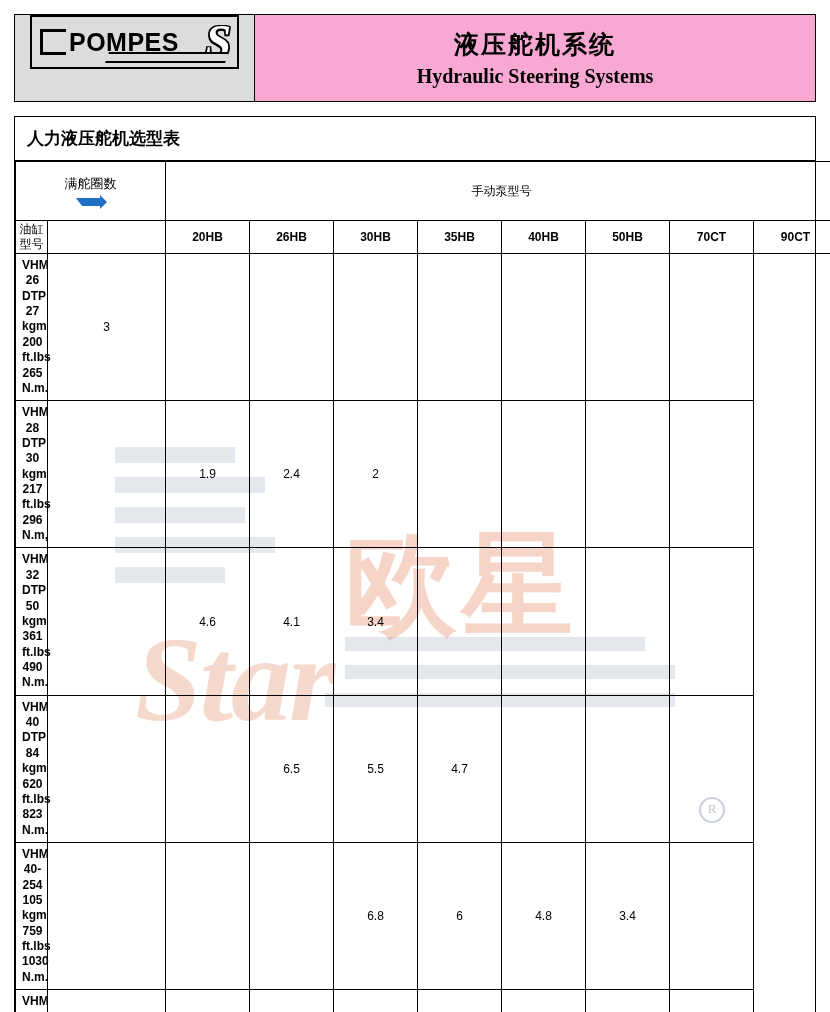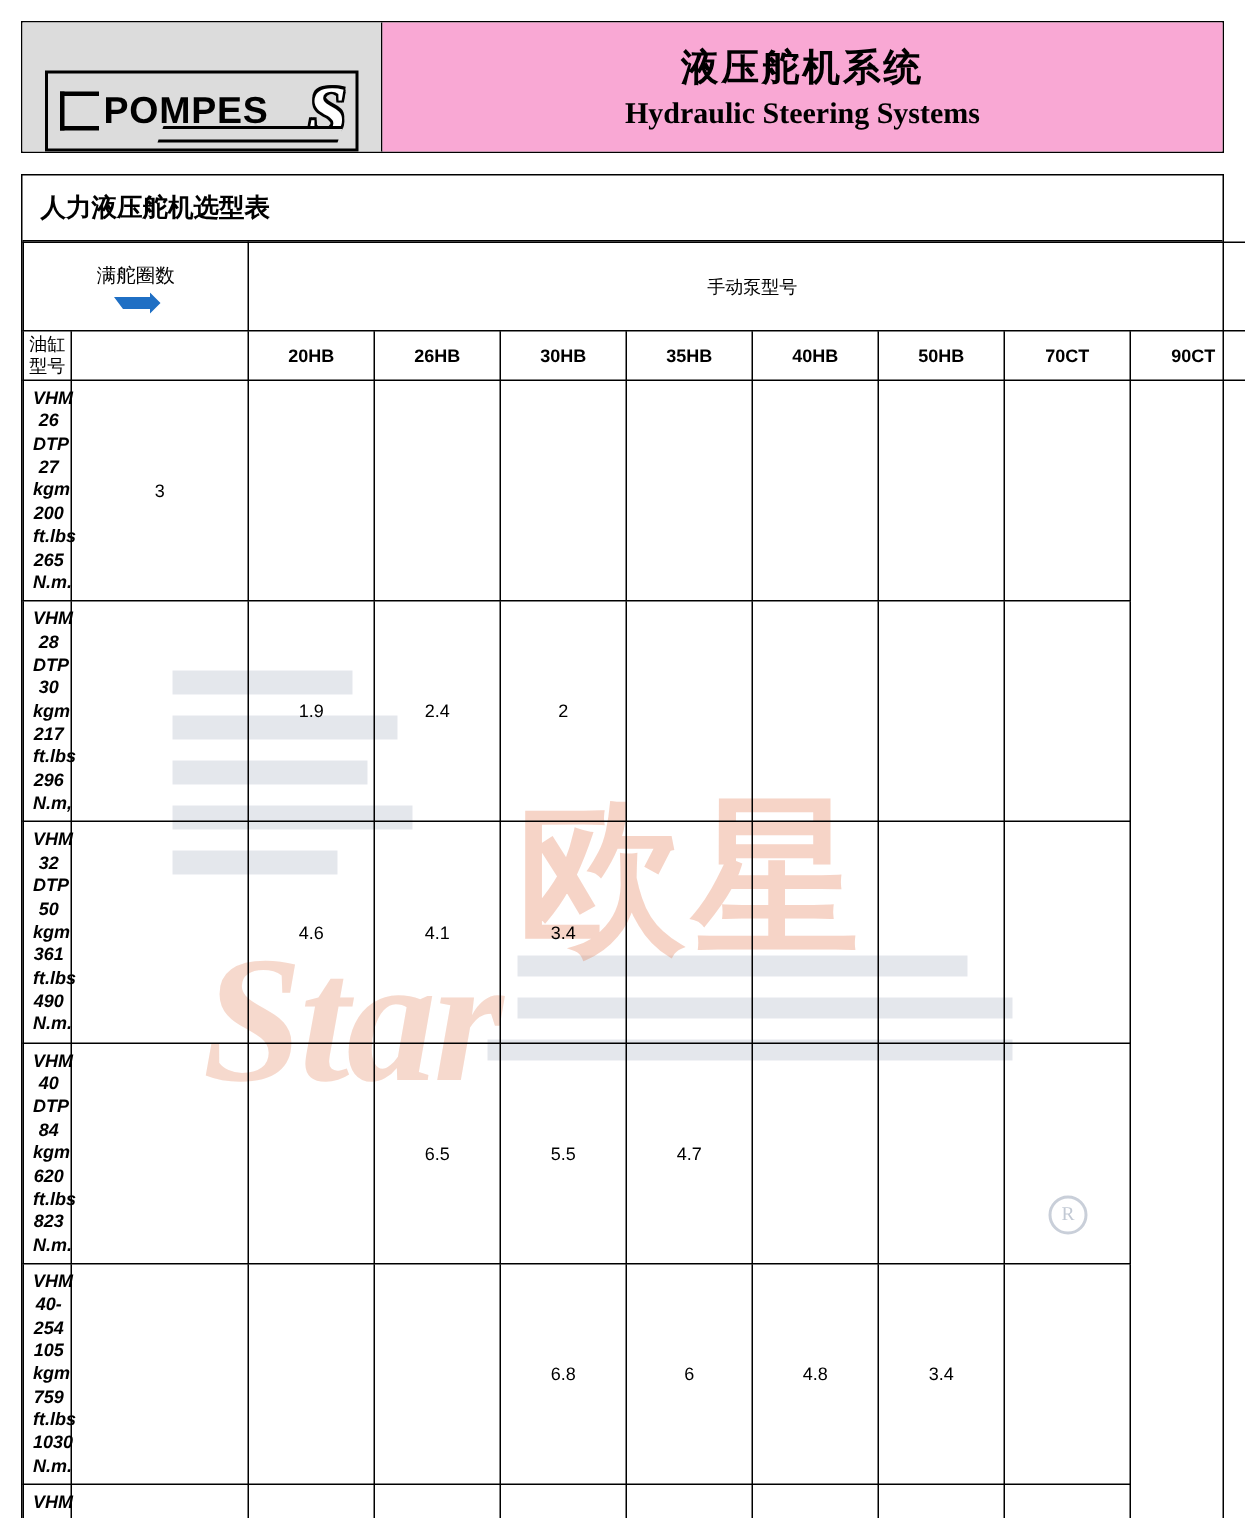--- a/index.html
+++ b/index.html
@@ -30,21 +30,21 @@
     border: 1px solid #000;
     height: 88px;
     background: #ffffff;
     box-sizing: border-box;
   }
   .logo-cell {
     width: 240px;
     background: #dcdcdc;
     border-right: 1px solid #000;
     display: flex;
-    align-items: flex-end;
+    align-items: flex-start;
     justify-content: center;
     box-sizing: border-box;
   }
   .logo-box {
     width: 205px;
     height: 50px;
     border: 2px solid #000;
     position: relative;
     background: #dcdcdc;
     display: flex;
@@ -240,21 +240,20 @@
     line-height: 1.25;
   }
   .cyl {
     width: 118px;
     text-align: left;
     padding: 4px 4px 4px 6px;
     font-size: 11px;
     line-height: 1.28;
     font-weight: bold;
     background: #ffffff;
-    font-style: italic;
   }
   .val {
     font-size: 14px;
     background: transparent;
   }
   .cell-fill {
     background: rgba(217,217,217,0.95);
   }
 </style>
 </head>

